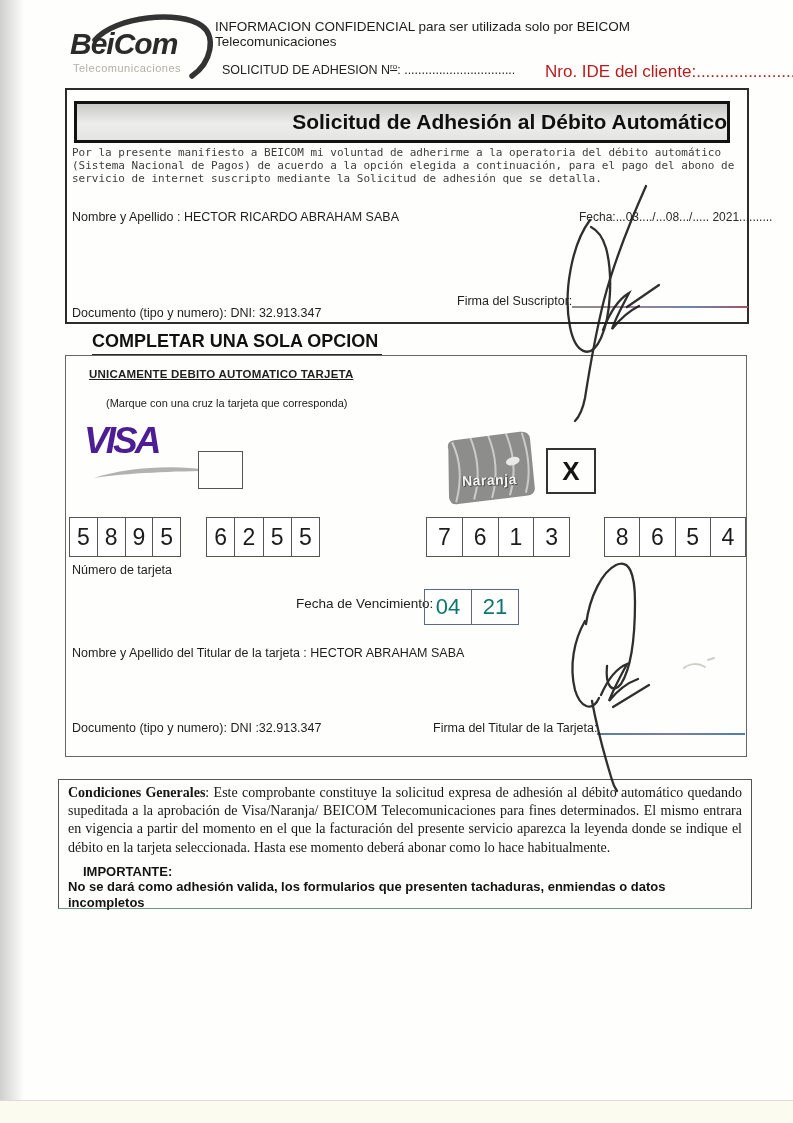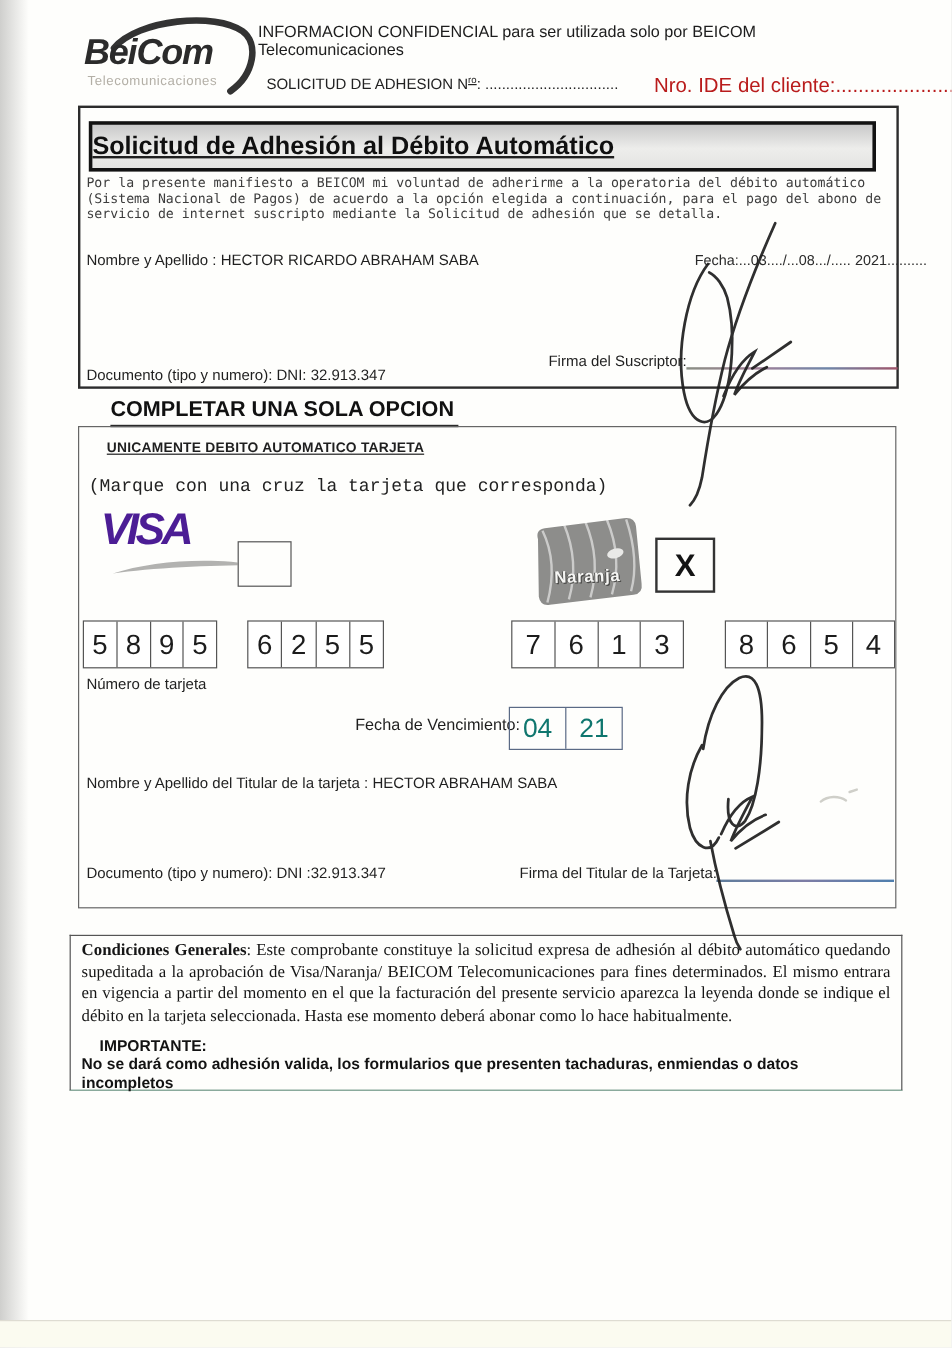--- a/index.html
+++ b/index.html
@@ -22,38 +22,38 @@
     font-weight:500;color:#1d1d1d;}
   .solicitud-line{position:absolute;left:222px;top:62px;font-size:12.5px;color:#222;}
   .solicitud-line sup{font-size:8px;text-decoration:underline;}
   .ide-line{position:absolute;left:545px;top:62px;font-size:17px;color:#b91c1c;white-space:nowrap;}
   
   .box1{position:absolute;left:65px;top:88px;width:680px;height:232px;
     border:2px solid #2c2c2c;background:transparent;}
   .title-box{position:absolute;left:7px;top:11px;width:650px;height:36px;
     border:3px solid #121212;
     background:linear-gradient(to bottom,#c9c9c9,#ededeb 55%,#e4e4e2);
-    display:flex;align-items:center;justify-content:flex-start;text-decoration:underline;}
+    display:flex;align-items:center;justify-content:flex-end;}
   .title-box span{font-size:21px;font-weight:bold;color:#101010;}
   .intro{position:absolute;left:5px;top:56px;width:664px;
     font-family:"DejaVu Sans Mono",monospace;font-size:11px;line-height:1.2;color:#3d3d3d;}
   .row-nombre{position:absolute;left:5px;top:120px;font-size:12.5px;}
   .fecha{position:absolute;left:512px;top:120px;font-size:12px;white-space:nowrap;color:#2a2a2a;}
   .firma-susc{position:absolute;left:390px;top:204px;font-size:12.5px;white-space:nowrap;}
   .sig-line{display:inline-block;width:176px;height:2px;vertical-align:-3px;
     background:linear-gradient(90deg,#8a8f84,#a07f97,#6f86a8,#a0556a);}
   .doc1{position:absolute;left:5px;top:216px;font-size:12.5px;}
   
   .completar{position:absolute;left:92px;top:331px;font-size:18px;font-weight:bold;
     color:#111;border-bottom:2px solid #2a2a2a;padding:0 4px 2px 0;}
   
   .box2{position:absolute;left:65px;top:355px;width:680px;height:400px;border:1.5px solid #666;}
   .unicamente{position:absolute;left:23px;top:12px;font-size:11.5px;font-weight:bold;
     text-decoration:underline;letter-spacing:.2px;}
-  .marque{position:absolute;left:8px;top:41px;font-size:15px;color:#222;font-family:Liberation Mono, monospace;}
+  .marque{position:absolute;left:40px;top:41px;font-size:11px;color:#222;}
   .visa-word{position:absolute;left:18px;top:64px;font-size:37px;font-weight:900;
     font-style:italic;letter-spacing:-3px;color:#4c1d95;}
   .visa-swoosh{position:absolute;left:26px;top:108px;}
   .chk{position:absolute;border:1.5px solid #555;background:#fefefc;}
   .chk-visa{left:132px;top:95px;width:43px;height:36px;}
   .chk-naranja{left:480px;top:92px;width:46px;height:42px;border:2px solid #333;
     display:flex;align-items:center;justify-content:center;
     font-size:26px;font-weight:bold;color:#141414;}
   .naranja-card{position:absolute;left:375px;top:76px;width:94px;height:72px;
     transform:rotate(-2deg);}

